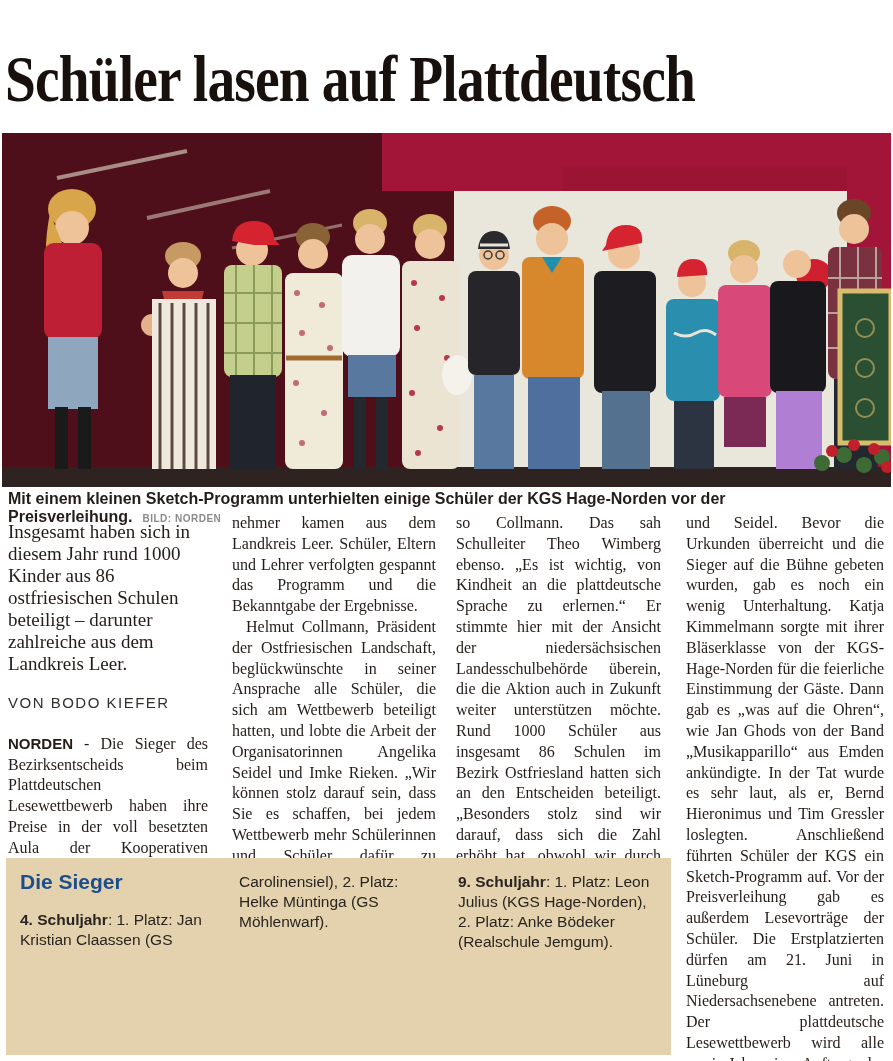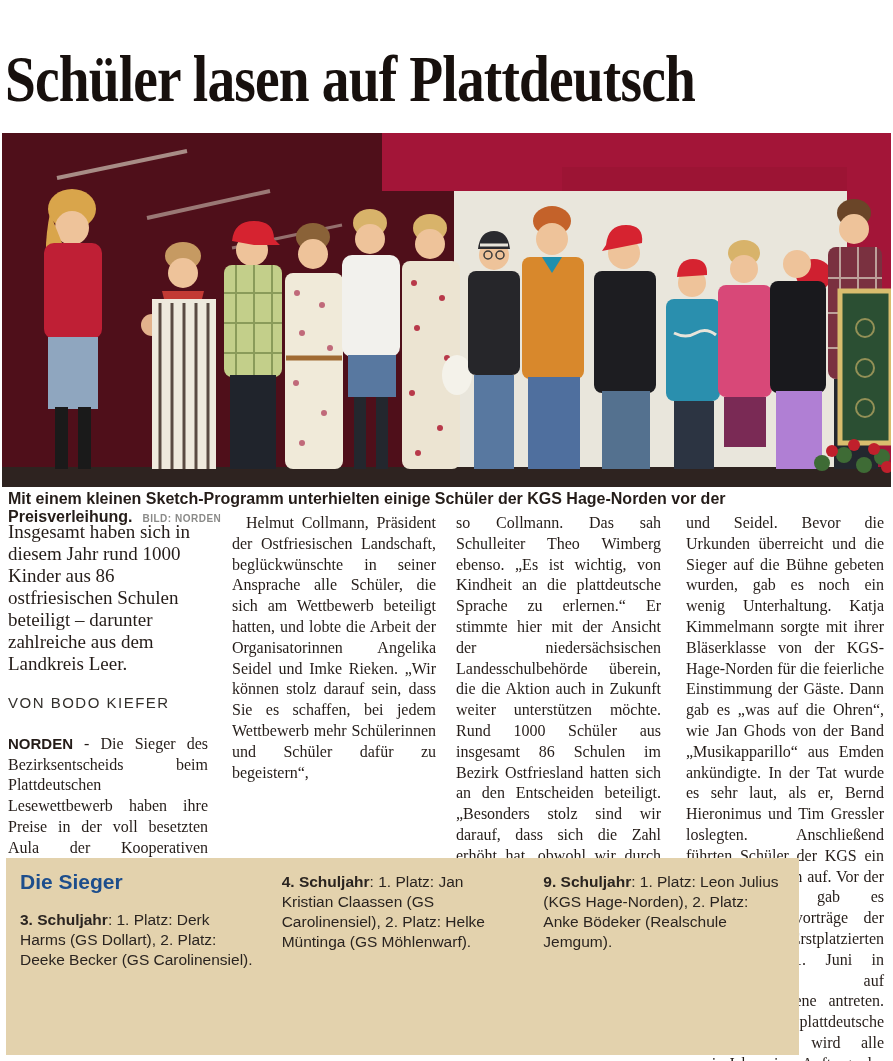--- a/index.html
+++ b/index.html
@@ -30,21 +30,21 @@
   .col4{left:686px;width:198px;}
 
   .lead{font-size:19px;line-height:22px;text-align:left;margin:8px 0 18px 0;color:#241c18;}
   .byline{font-family:"Liberation Sans",sans-serif;font-size:15px;letter-spacing:1.5px;
           color:#33302c;margin:0 0 20px 0;text-align:left;}
   .dateline{font-family:"Liberation Sans",sans-serif;font-weight:bold;font-size:15px;color:#241c18;margin-top:33px;}
   .para{margin:0;}
   .indent{text-indent:14px;}
 
   
-  .box{position:absolute;left:6px;top:858px;width:793px;height:197px;background:#e3d2ad;
+  .box{position:absolute;left:6px;top:858px;width:665px;height:197px;background:#e3d2ad;
        box-sizing:border-box;padding:14px 20px 10px 14px;overflow:hidden;}
   .box-inner{column-count:3;column-gap:26px;height:173px;
              font-family:"Liberation Sans",sans-serif;font-size:15.5px;line-height:20px;color:#2a2420;}
   .box-title{font-family:"Liberation Sans",sans-serif;font-weight:bold;font-size:21px;
              color:#1d4e8c;margin:0 0 18px 0;}
   .box-entry{margin:0 0 20px 0;}
   .entry-label{font-weight:bold;text-align:center;}
 </style>
 </head>
 <body>
@@ -209,34 +209,34 @@
     <span>Mit einem kleinen Sketch-Programm unterhielten einige Schüler der KGS Hage-Norden vor der Preisverleihung.</span><span class="credit">BILD: NORDEN</span>
   </div>
 
   <div class="col col1">
     <p class="lead">Insgesamt haben sich in diesem Jahr rund 1000 Kinder aus 86 ostfriesischen Schulen beteiligt – darunter zahlreiche aus dem Landkreis Leer.</p>
     <p class="byline">VON BODO KIEFER</p>
     <p class="para"><span class="dateline">NORDEN</span><span> - Die Sieger des Bezirksentscheids beim Plattdeutschen Lesewettbewerb haben ihre Preise in der voll besetzten Aula der Kooperativen Gesamtschule (KGS) in Hage-Norden entgegengenommen – zahlreiche Teil-</span></p>
   </div>
 
   <div class="col col2">
+    <p class="para">nehmer kamen aus dem Landkreis Leer. Schüler, Eltern und Lehrer verfolgten gespannt das Programm und die Bekanntgabe der Ergebnisse.</p>
     <p class="para indent">Helmut Collmann, Präsident der Ostfriesischen Landschaft, beglückwünschte in seiner Ansprache alle Schüler, die sich am Wettbewerb beteiligt hatten, und lobte die Arbeit der Organisatorinnen Angelika Seidel und Imke Rieken. „Wir können stolz darauf sein, dass Sie es schaffen, bei jedem Wettbewerb mehr Schülerinnen und Schüler dafür zu begeistern“,</p>
   </div>
 
   <div class="col col3">
     <p class="para">so Collmann. Das sah Schulleiter Theo Wimberg ebenso. „Es ist wichtig, von Kindheit an die plattdeutsche Sprache zu erlernen.“ Er stimmte hier mit der Ansicht der niedersächsischen Landesschulbehörde überein, die die Aktion auch in Zukunft weiter unterstützen möchte. Rund 1000 Schüler aus insgesamt 86 Schulen im Bezirk Ostfriesland hatten sich an den Entscheiden beteiligt. „Besonders stolz sind wir darauf, dass sich die Zahl erhöht hat, obwohl wir durch Zusammenlegungen weniger Schulen haben“, betonten Rieken</p>
   </div>
 
   <div class="col col4">
     <p class="para">und Seidel. Bevor die Urkunden überreicht und die Sieger auf die Bühne gebeten wurden, gab es noch ein wenig Unterhaltung. Katja Kimmelmann sorgte mit ihrer Bläserklasse von der KGS-Hage-Norden für die feierliche Einstimmung der Gäste. Dann gab es „was auf die Ohren“, wie Jan Ghods von der Band „Musikapparillo“ aus Emden ankündigte. In der Tat wurde es sehr laut, als er, Bernd Hieronimus und Tim Gressler loslegten. Anschließend führten Schüler der KGS ein Sketch-Programm auf. Vor der Preisverleihung gab es außerdem Lesevorträge der Schüler. Die Erstplatzierten dürfen am 21. Juni in Lüneburg auf Niedersachsenebene antreten. Der plattdeutsche Lesewettbewerb wird alle zwei Jahre im Auftrag der niedersächsischen Landesschulbehörde und der Ostfriesischen Landschaft ausgerichtet. Unterstützt wird die Veranstaltung von den ostfriesischen Sparkassen.</p>
   </div>
 
   <div class="box">
     <div class="box-inner">
       <h2 class="box-title">Die Sieger</h2>
-      <p class="box-entry"><span class="entry-label">3. Schuljahr</span><span>: 1. Platz: Derk Harms (GS Dollart), 2. Platz: Deeke Becker (GS Carolinensiel).</span></p>
       <p class="box-entry"><span class="entry-label">4. Schuljahr</span><span>: 1. Platz: Jan Kristian Claassen (GS Carolinensiel), 2. Platz: Helke Müntinga (GS Möhlenwarf).</span></p>
       <p class="box-entry"><span class="entry-label">9. Schuljahr</span><span>: 1. Platz: Leon Julius (KGS Hage-Norden), 2. Platz: Anke Bödeker (Realschule Jemgum).</span></p>
 
     </div>
   </div>
 
 </div>
 
 </body></html>

